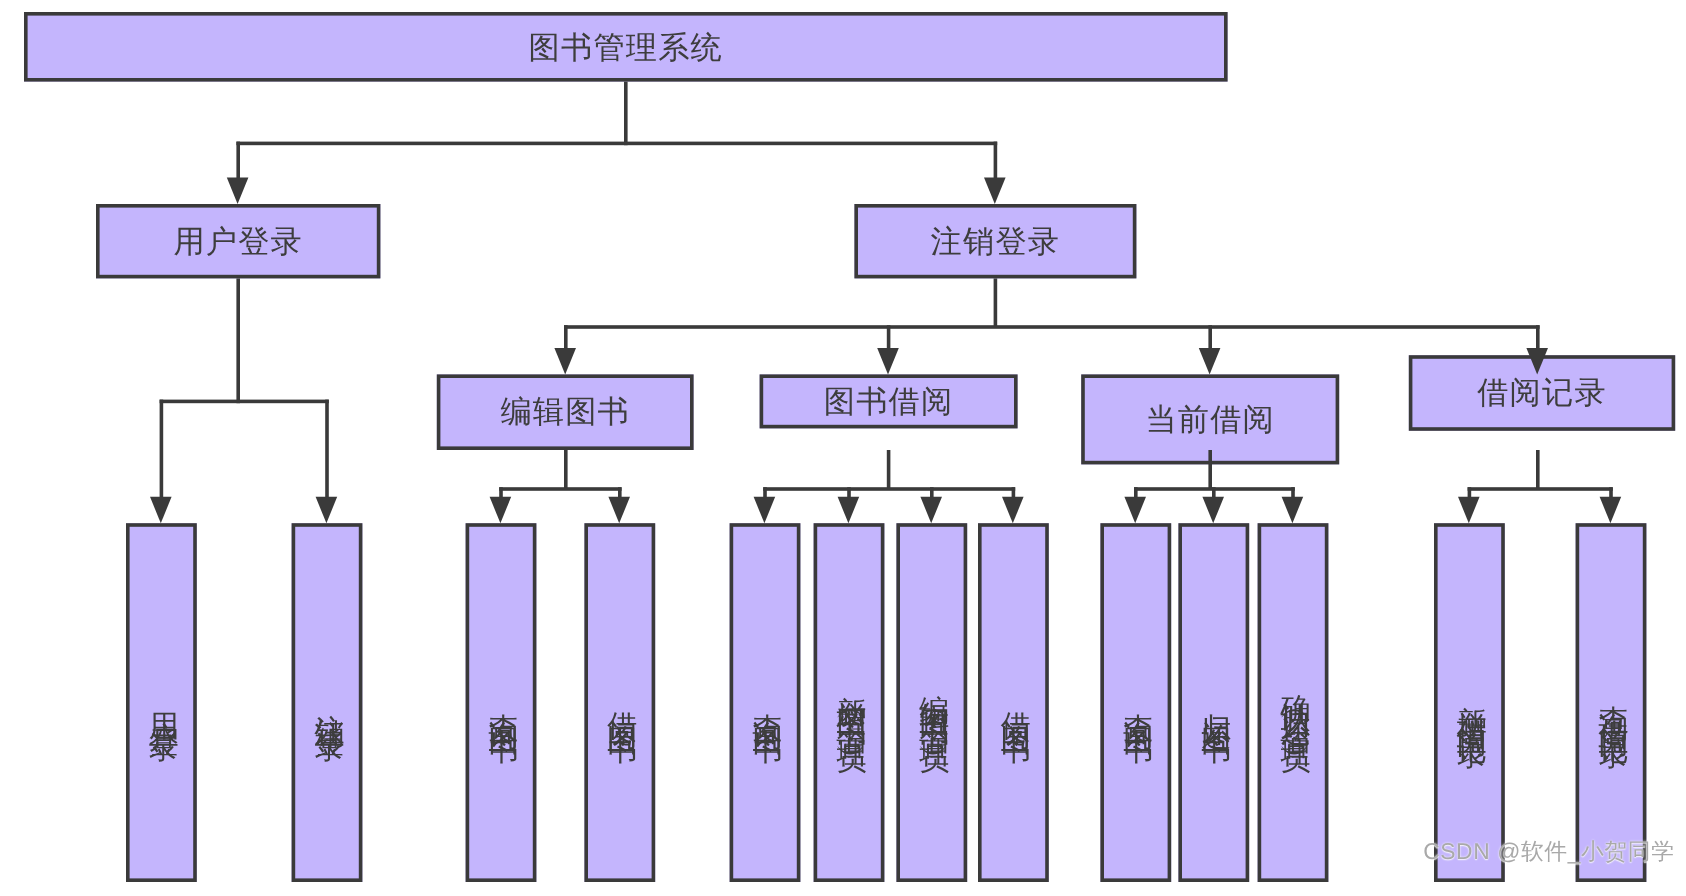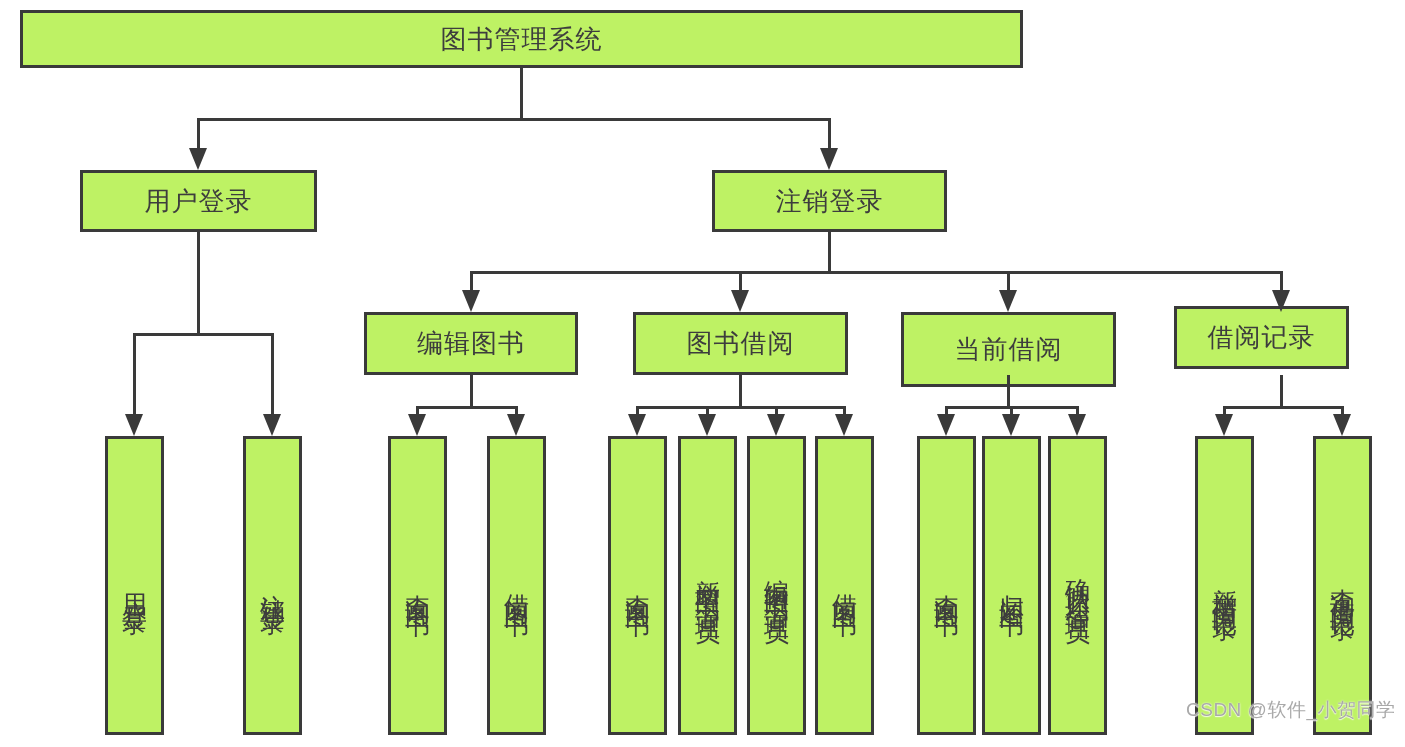--- a/index.html
+++ b/index.html
@@ -13,27 +13,28 @@
     width:1405px;height:747px;
     background:#ffffff;
     font-family:"Liberation Sans","DejaVu Sans",sans-serif;
     color:var(--text);
     overflow:hidden;
   }
   .box{
     position:absolute;
     box-sizing:border-box;
     border:3px solid var(--line);
-    background:#bef264;
+    background:#c4b5fd;
     display:flex;
     align-items:center;
     justify-content:center;
     font-size:26px;
     letter-spacing:1px;
     color:var(--text);
+    font-family:Liberation Mono, monospace;
   }
   .leaf{width:59px;top:436px;height:299px;}
   .vlabel{
     writing-mode:vertical-rl;
     text-orientation:mixed;
     font-size:25px;
     letter-spacing:6px;
     line-height:1;
   }
   .hl{position:absolute;height:3px;background:var(--line);}
@@ -68,27 +69,27 @@
     <span>用户登录</span>
   </div>
 
   <div class="box" style="left:712px;top:170px;width:235px;height:62px;">
     <span>注销登录</span>
   </div>
 
   <div class="box" style="left:364px;top:312px;width:214px;height:63px;">
     <span>编辑图书</span>
   </div>
-  <div class="box" style="left:633px;top:312px;width:215px;height:63px;">
+  <div class="box" style="left:633px;top:312px;width:215px;height:45px;">
     <span>图书借阅</span>
   </div>
   <div class="box" style="left:901px;top:312px;width:215px;height:75px;">
     <span>当前借阅</span>
   </div>
-  <div class="box" style="left:1174px;top:306px;width:175px;height:63px;">
+  <div class="box" style="left:1174px;top:296px;width:222px;height:63px;">
     <span>借阅记录</span>
   </div>
 
   <div class="box leaf" style="left:105px;">
     <span class="vlabel">用户登录</span>
   </div>
   <div class="box leaf" style="left:243px;">
     <span class="vlabel">注销登录</span>
   </div>
 

